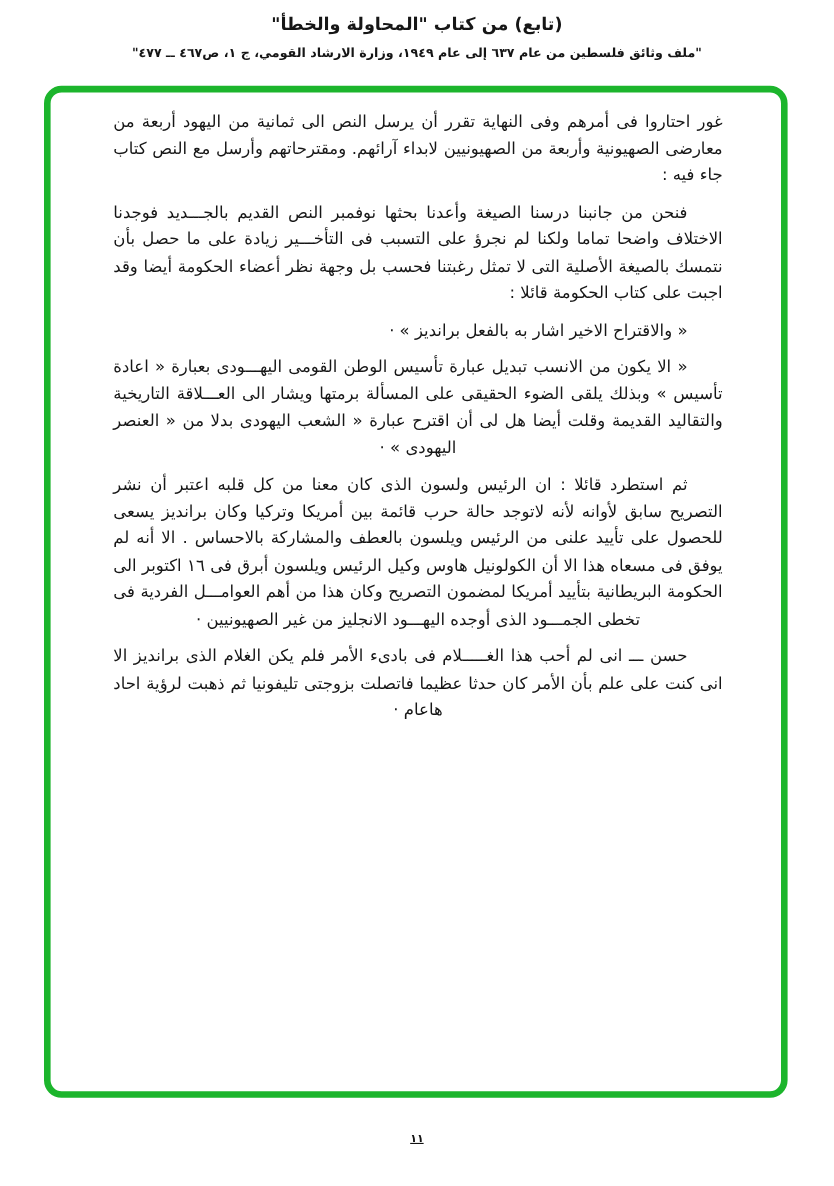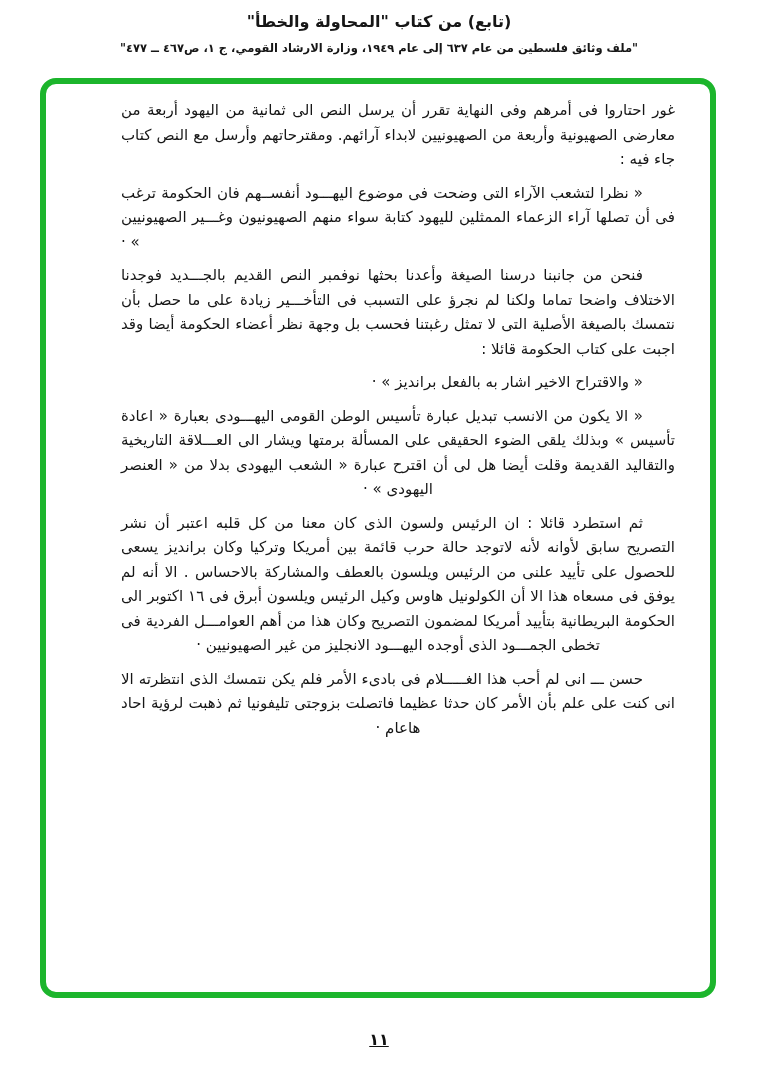--- a/index.html
+++ b/index.html
@@ -48,59 +48,57 @@
     position: absolute;
     left: 103px;
     top: 98px;
     width: 554px;
     direction: rtl;
     text-align: justify;
     text-align-last: right;
     font-size: 15px;
     line-height: 24.5px;
     color: #161616;
-    margin-left: 18px;
   }
   .text-block p {
     margin: 0 0 9px 0;
   }
   .ind { text-indent: 32px; }
   .last-left   { text-align-last: left; }
   .last-center { text-align-last: center; }
   .last-right  { text-align-last: right; }
   .quote-single {
     text-align: right;
     text-align-last: right;
     padding-left: 60px;
   }
   .page-number {
     position: absolute;
     top: 1030px;
     left: 0;
     right: 0;
     text-align: center;
-    font-size: 16px;
+    font-size: 10px;
     font-weight: bold;
     color: #111111;
     text-decoration: underline;
   }
 </style>
 </head>
 <body>
 
 <div class="header">
   <div class="title">(تابع) من كتاب "المحاولة والخطأ"</div>
   <div class="subtitle">"ملف وثائق فلسطين من عام ٦٣٧ إلى عام ١٩٤٩، وزارة الارشاد القومي، ج ١، ص٤٦٧ ــ ٤٧٧"</div>
 </div>
 
 <div class="frame"></div>
 
 <div class="text-block">
   <p class="last-right">غور احتاروا فى أمرهم وفى النهاية تقرر أن يرسل النص الى ثمانية من اليهود أربعة من معارضى الصهيونية وأربعة من الصهيونيين لابداء آرائهم. ومقترحاتهم وأرسل مع النص كتاب جاء فيه :</p>
-  <p class="ind last-left">« نظرا لتشعب الآراء التى وضحت فى موضوع اليهـــود أنفســهم فان الحكومة ترغب فى أن تصلها آراء الزعماء الممثلين لليهود كتابة سواء منهم الصهيونيون وغـــير الصهيونيين » ·</p>
   <p class="ind last-right">فنحن من جانبنا درسنا الصيغة وأعدنا بحثها نوفمبر النص القديم بالجـــديد فوجدنا الاختلاف واضحا تماما ولكنا لم نجرؤ على التسبب فى التأخـــير زيادة على ما حصل بأن نتمسك بالصيغة الأصلية التى لا تمثل رغبتنا فحسب بل وجهة نظر أعضاء الحكومة أيضا وقد اجبت على كتاب الحكومة قائلا :</p>
   <p class="ind quote-single">« والاقتراح الاخير اشار به بالفعل برانديز » ·</p>
   <p class="ind last-center">« الا يكون من الانسب تبديل عبارة تأسيس الوطن القومى اليهـــودى بعبارة « اعادة تأسيس » وبذلك يلقى الضوء الحقيقى على المسألة برمتها ويشار الى العـــلاقة التاريخية والتقاليد القديمة وقلت أيضا هل لى أن اقترح عبارة « الشعب اليهودى بدلا من « العنصر اليهودى » ·</p>
   <p class="ind last-center">ثم استطرد قائلا : ان الرئيس ولسون الذى كان معنا من كل قلبه اعتبر أن نشر التصريح سابق لأوانه لأنه لاتوجد حالة حرب قائمة بين أمريكا وتركيا وكان برانديز يسعى للحصول على تأييد علنى من الرئيس ويلسون بالعطف والمشاركة بالاحساس . الا أنه لم يوفق فى مسعاه هذا الا أن الكولونيل هاوس وكيل الرئيس ويلسون أبرق فى ١٦ اكتوبر الى الحكومة البريطانية بتأييد أمريكا لمضمون التصريح وكان هذا من أهم العوامـــل الفردية فى تخطى الجمـــود الذى أوجده اليهـــود الانجليز من غير الصهيونيين ·</p>
-  <p class="ind last-center">حسن ـــ انى لم أحب هذا الغـــــلام فى بادىء الأمر فلم يكن نتمسك الذى انتظرته الا انى كنت على علم بأن الأمر كان حدثا عظيما فاتصلت بزوجتى تليفونيا ثم ذهبت لرؤية احاد هاعام ·</p>
+  <p class="ind last-center">حسن ـــ انى لم أحب هذا الغـــــلام فى بادىء الأمر فلم يكن الغلام الذى برانديز الا انى كنت على علم بأن الأمر كان حدثا عظيما فاتصلت بزوجتى تليفونيا ثم ذهبت لرؤية احاد هاعام ·</p>
 </div>
 
 <div class="page-number">١١</div>
 
 </body></html>

